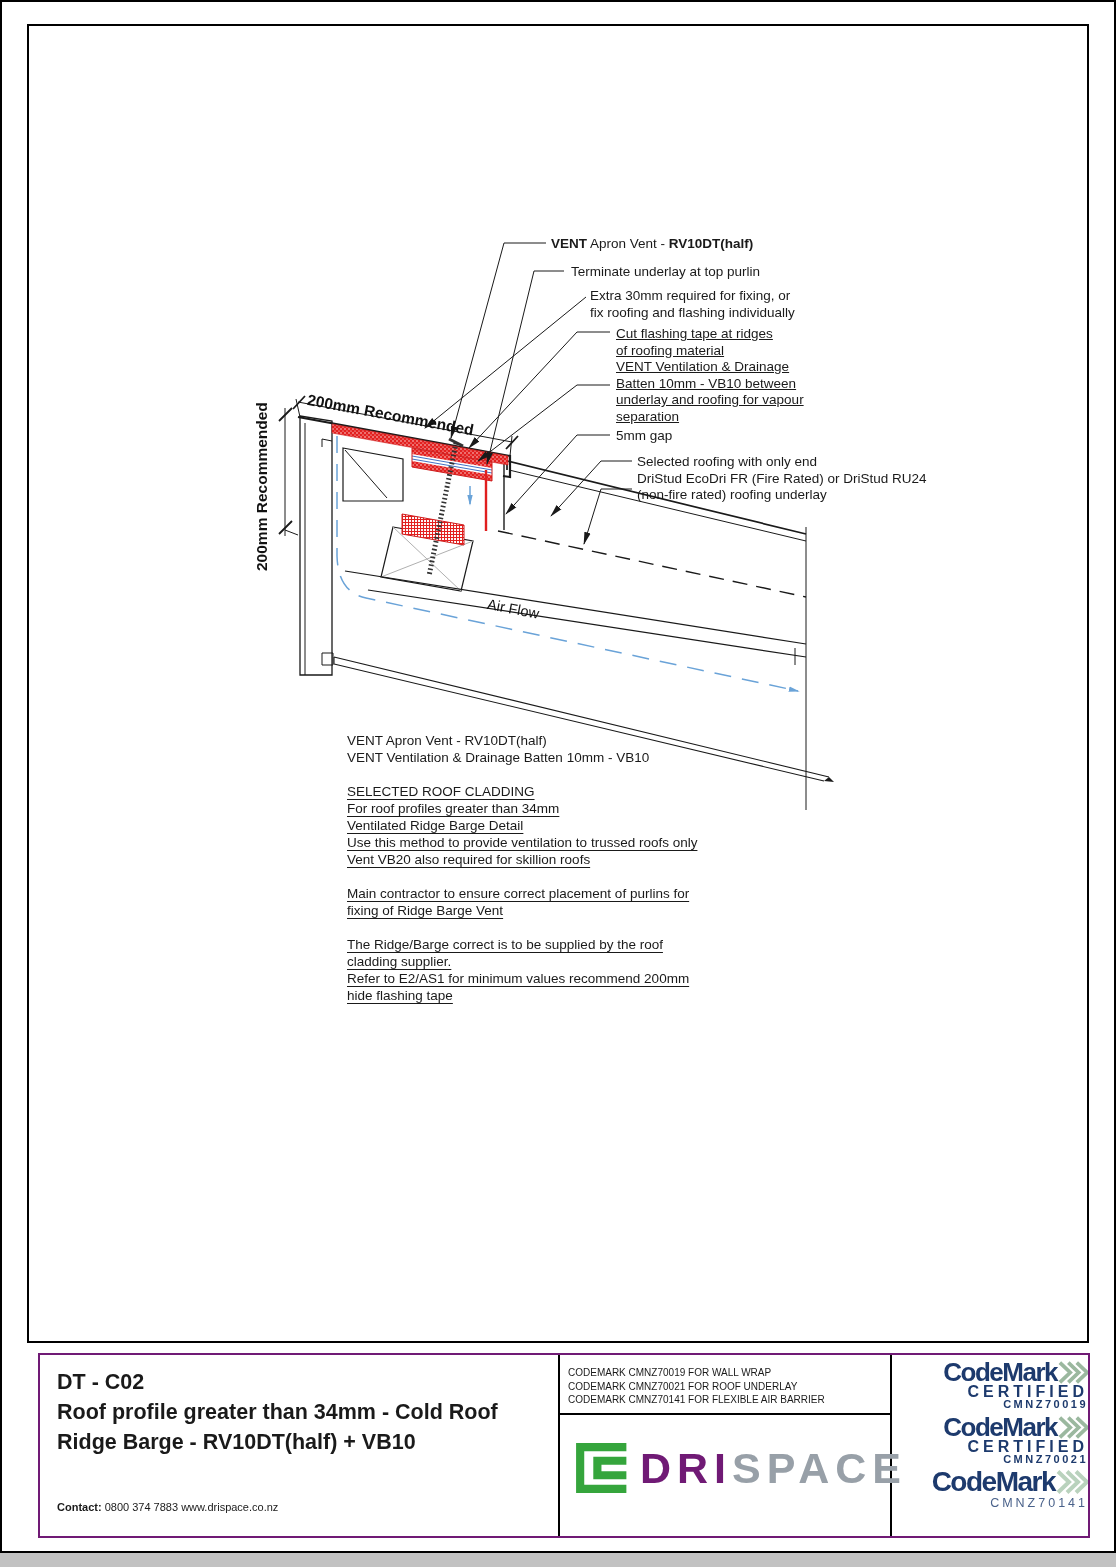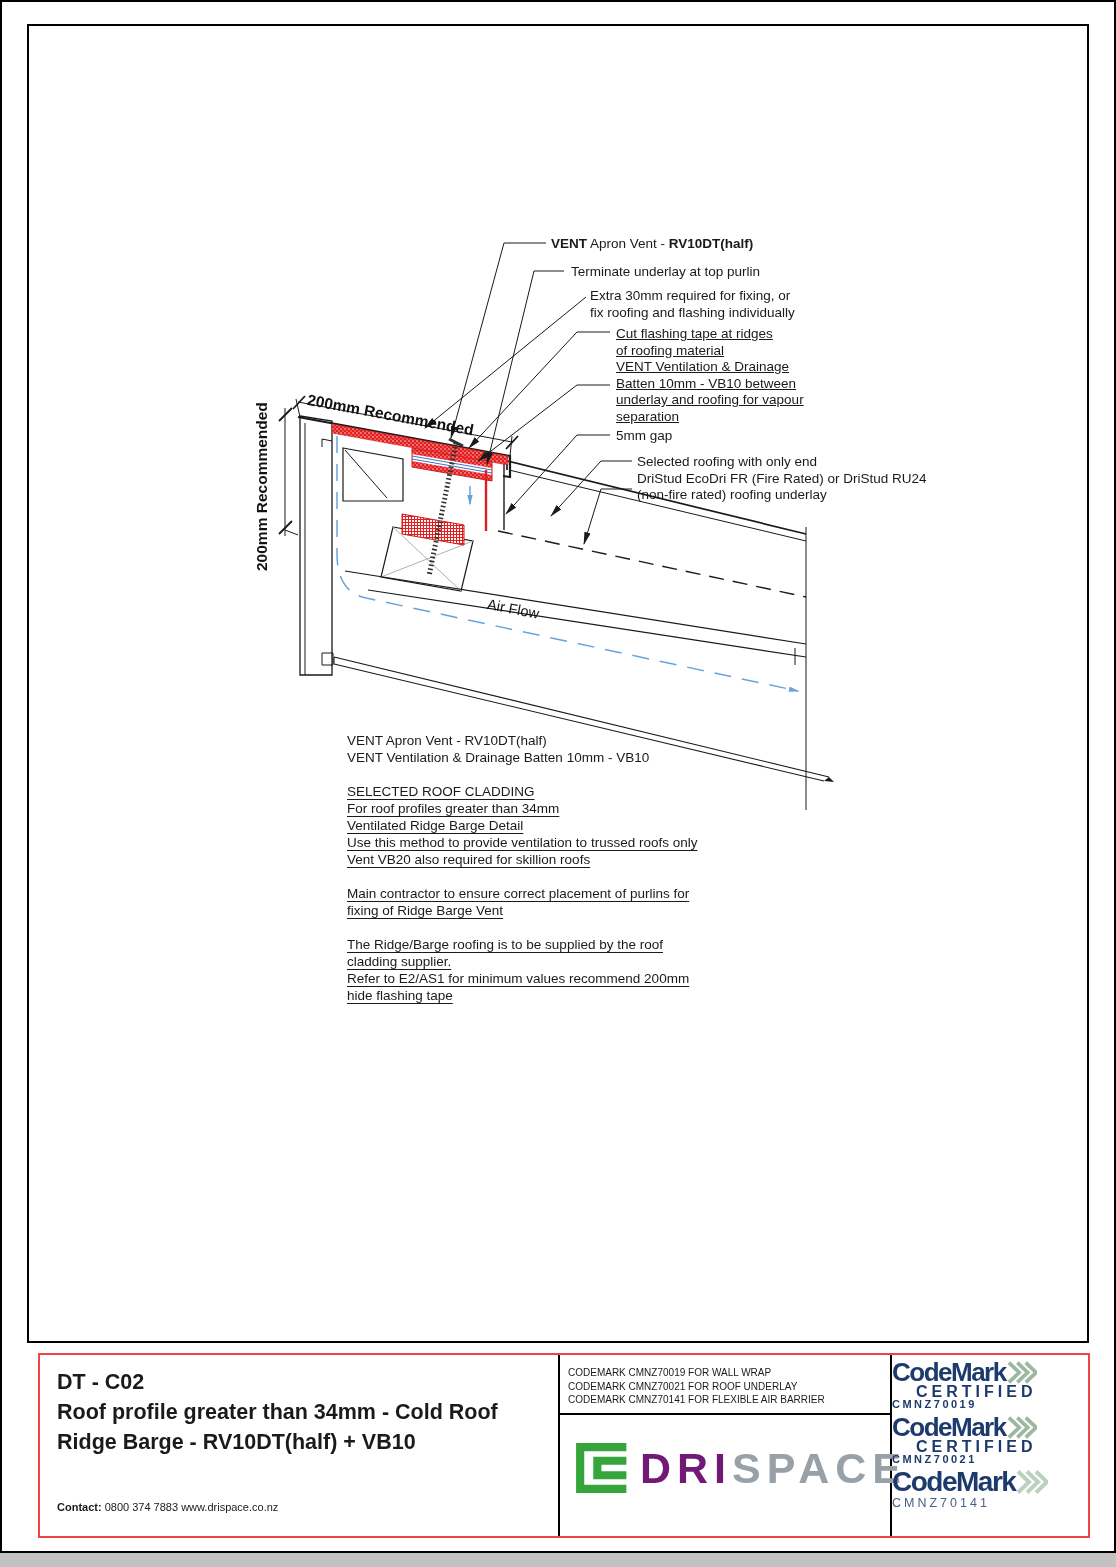--- a/index.html
+++ b/index.html
@@ -21,33 +21,33 @@
   #air-flow{left:489px;top:596px;transform:rotate(11deg);transform-origin:0 0;
             font-size:14.5px;color:#111;position:absolute;white-space:nowrap;}
   
   #notes{left:347px;top:732px;font-size:13.5px;line-height:17px;white-space:nowrap;}
   .ng{margin-bottom:17px;}
   .ul{text-decoration:underline;text-underline-offset:3px;}
   
   #disclaimer{left:38px;top:1267px;font-size:13.2px;line-height:17px;color:#a2a2a2;
               letter-spacing:.2px;white-space:nowrap;}
   
-  #tb{left:38px;top:1353px;width:1048px;height:181px;border:2px solid #ef4444;}
+  #tb{left:38px;top:1353px;width:1048px;height:181px;border:2px solid #701a75;}
   #tb-title{left:17px;top:12px;font-weight:bold;font-size:21.5px;line-height:30px;white-space:nowrap;}
   #tb-contact{left:17px;top:146px;font-size:11px;white-space:nowrap;}
   #tb-div1{left:518px;top:0;width:0;height:181px;border-left:2px solid #000;}
   #tb-div2{left:850px;top:0;width:0;height:181px;border-left:2px solid #000;}
   #tb-divh{left:518px;top:58px;width:332px;height:0;border-top:2px solid #000;}
   #cm-lines{left:528px;top:11px;font-size:10px;line-height:13.5px;white-space:nowrap;}
   #drilogo{left:532px;top:84px;display:flex;align-items:center;}
   #drilogo .word{font-size:43px;font-weight:bold;letter-spacing:6px;margin-left:10px;line-height:56px;}
   #drilogo .dri{color:#701a75;}
   #drilogo .space{color:#98a0a8;}
   
-  #badges{left:852px;top:0;width:196px;height:193px;text-align:left;padding-top:4px;box-sizing:border-box;}
+  #badges{left:852px;top:0;width:196px;height:193px;text-align:right;padding-top:4px;box-sizing:border-box;}
   .badge{margin-bottom:3px;}
   .cmword{font-size:26px;font-weight:bold;letter-spacing:-1.5px;color:#1d3a6d;
           display:inline-flex;align-items:center;line-height:26px;}
   .cmword svg{margin-left:1px;}
   .cmcert{font-size:16px;font-weight:bold;letter-spacing:4px;color:#1d3a6d;line-height:13px;padding-left:24px;}
   .cmnum{font-size:11px;font-weight:bold;letter-spacing:2.5px;color:#1d3a6d;line-height:13px;}
   .badge3 .cmword{font-size:28px;}
   .badge3 .cmnum{font-size:12.5px;letter-spacing:3px;color:#49618a;font-weight:normal;margin-top:2px;}
 </style>
 </head>
@@ -193,21 +193,21 @@
       <div class="ul">For roof profiles greater than 34mm</div>
       <div class="ul">Ventilated Ridge Barge Detail</div>
       <div class="ul">Use this method to provide ventilation to trussed roofs only</div>
       <div class="ul">Vent VB20 also required for skillion roofs</div>
     </div>
     <div class="ng">
       <div class="ul">Main contractor to ensure correct placement of purlins for</div>
       <div class="ul">fixing of Ridge Barge Vent</div>
     </div>
     <div class="ng">
-      <div class="ul">The Ridge/Barge roofing is to be supplied by the roof</div>
+      <div class="ul">The Ridge/Barge correct is to be supplied by the roof</div>
       <div class="ul">cladding supplier.</div>
       <div class="ul">Refer to E2/AS1 for minimum values recommend 200mm</div>
       <div class="ul">hide flashing tape</div>
     </div>
   </div>
 
 
   <div class="abs" id="tb">
 
     <div class="abs" id="tb-title">

